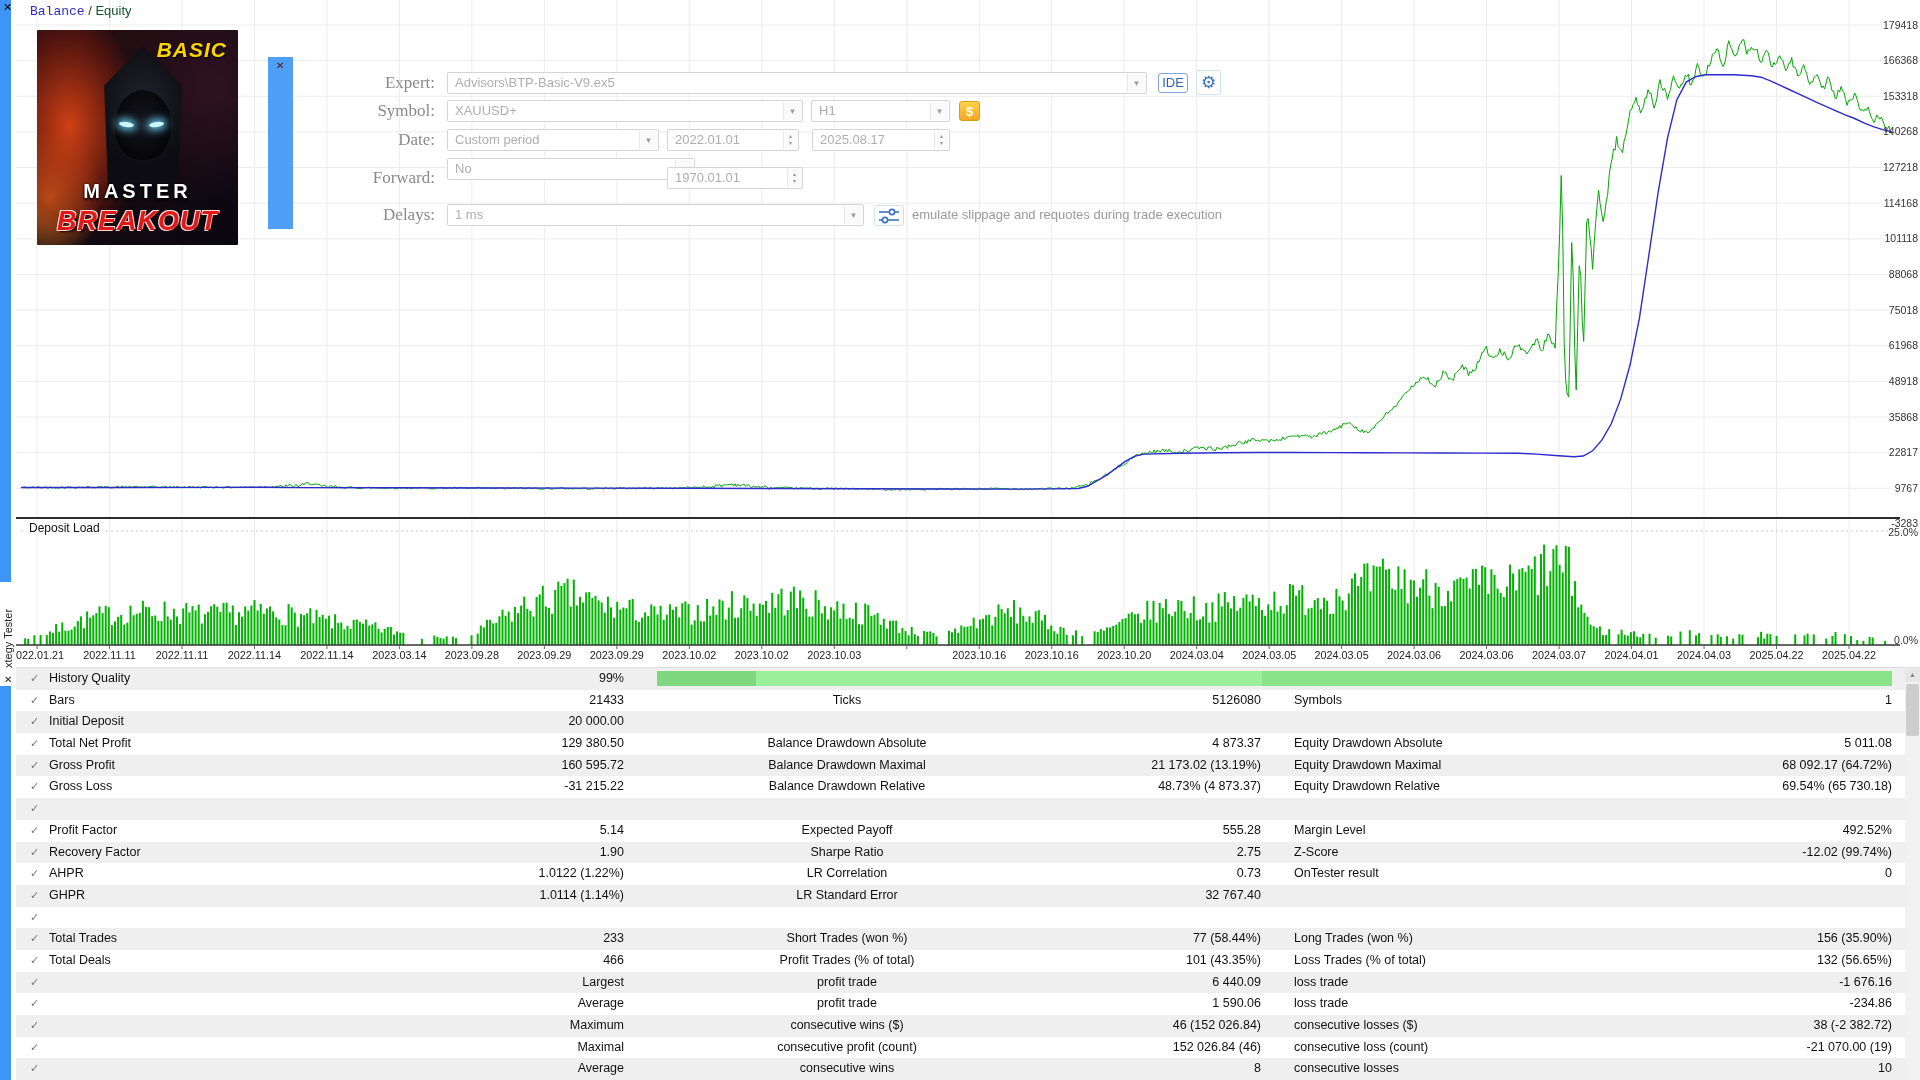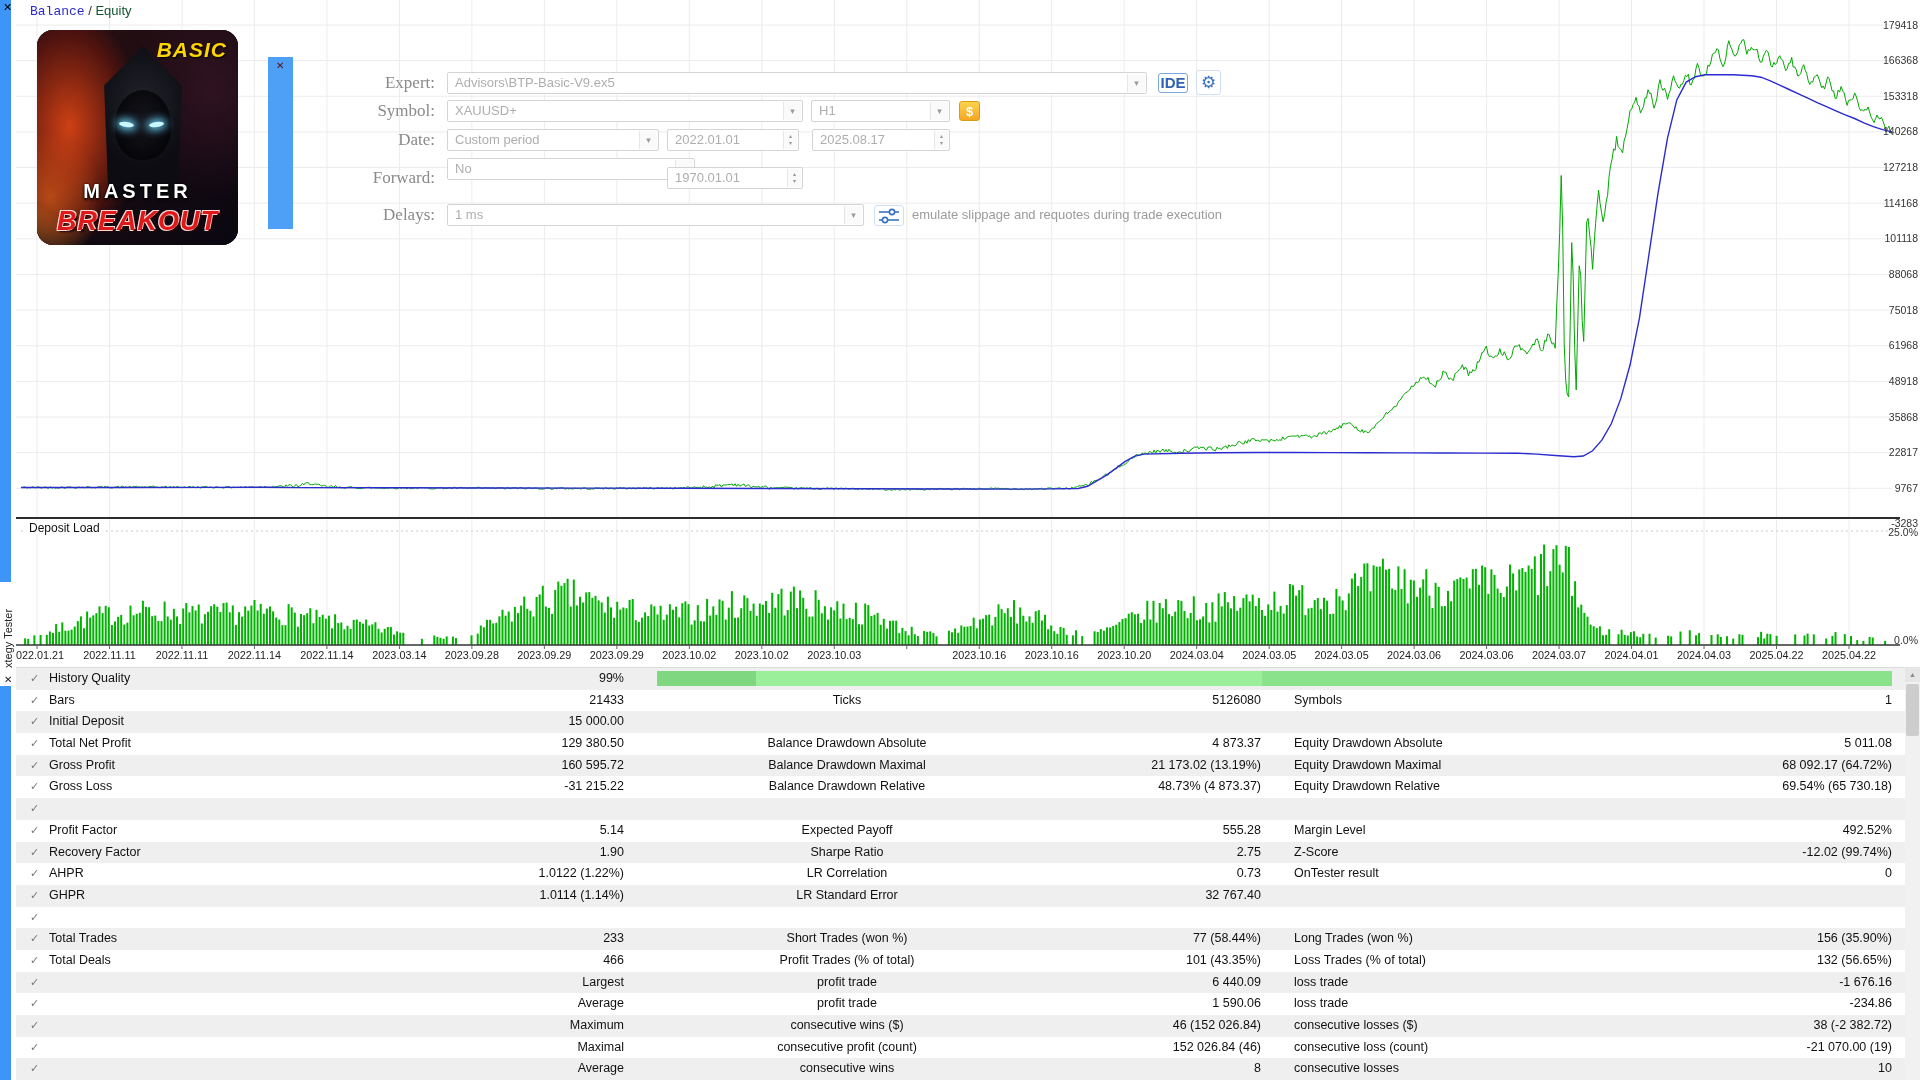--- a/index.html
+++ b/index.html
@@ -12,21 +12,21 @@
 
   .blue-strip{position:absolute;left:0;top:0;width:11px;height:1080px;background:#3d96f7;z-index:4;}
   .win-x{position:absolute;left:3px;top:1px;font-size:11px;color:#000;z-index:6;cursor:default;}
 
   .legend{position:absolute;left:30px;top:3px;font-size:13px;z-index:5;}
   .lg-bal{color:#2b2bd0;font-family:Liberation Mono, monospace;}
   .lg-sep{color:#333;}
   .lg-eq{color:#14532d;}
 
   
-  .promo{position:absolute;left:37px;top:30px;width:201px;height:215px;border-radius:16px;overflow:hidden;
+  .promo{position:absolute;left:37px;top:30px;width:201px;height:215px;border-radius:2px;overflow:hidden;
     background:#14090c;z-index:5;box-shadow:0 0 0 1px #1c1c1c inset;}
   .p-fire{position:absolute;left:0;top:0;right:0;bottom:0;
     background:
       radial-gradient(95px 150px at 16% 45%, rgba(225,70,20,.9), rgba(130,25,10,.45) 60%, transparent 78%),
       radial-gradient(75px 95px at 6% 78%, rgba(245,130,35,.85), transparent 70%),
       radial-gradient(120px 150px at 88% 28%, rgba(70,25,45,.55), transparent 72%),
       linear-gradient(135deg,#2c1013,#130a11 60%,#0a0710);}
   .p-hood{position:absolute;left:52px;top:16px;width:108px;height:152px;
     background:radial-gradient(70px 90px at 50% 38%, #23232c, #0c0c12 70%);
     clip-path:polygon(50% 0%, 86% 26%, 82% 100%, 18% 100%, 14% 26%);}
@@ -51,21 +51,21 @@
   .flabel{position:absolute;left:260px;width:175px;text-align:right;color:#8a8a8a;font-size:17px;
     height:22px;line-height:22px;z-index:5;font-family:Liberation Serif, serif;}
   .combo{position:absolute;height:22px;background:#fff;border:1px solid #d4d4d4;border-radius:2px;
     color:#aeaeae;font-size:13px;line-height:20px;padding-left:7px;box-sizing:border-box;z-index:5;}
   .combo .arrow{position:absolute;right:1px;top:1px;bottom:1px;width:17px;border-left:1px solid #e6e6e6;
     color:#9a9a9a;text-align:center;line-height:19px;font-size:9px;background:#fafafa;}
   .combo .ud{position:absolute;right:1px;top:1px;bottom:1px;width:13px;border-left:1px solid #e6e6e6;
     background:#fafafa;display:flex;flex-direction:column;align-items:center;justify-content:center;}
   .combo .ud i{font-style:normal;font-size:6px;line-height:7px;color:#999;}
   .ide-btn{position:absolute;left:1158px;top:73px;width:30px;height:20px;border:1px solid #7aa7e0;
-    border-radius:3px;color:#2f62b5;font-size:15px;font-weight:bold;text-align:center;line-height:18px;
+    border-radius:3px;color:#2f62b5;font-size:13px;font-weight:normal;text-align:center;line-height:18px;
     box-sizing:border-box;background:#fff;z-index:5;cursor:default;}
   .gear-btn{position:absolute;left:1196px;top:70px;width:25px;height:25px;border:1px solid #cfe0f4;
     border-radius:3px;color:#3973c0;font-size:17px;text-align:center;line-height:23px;box-sizing:border-box;
     background:#fff;z-index:5;cursor:default;}
   .dollar-btn{position:absolute;left:959px;top:101px;width:21px;height:20px;border:1px solid #d69e12;
     border-radius:3px;background:linear-gradient(#ffd34d,#f5a623);color:#fff;font-weight:bold;font-size:13px;
     text-align:center;line-height:19px;box-sizing:border-box;z-index:5;cursor:default;}
   .slider-btn{position:absolute;left:874px;top:205px;width:30px;height:21px;border:1px solid #cfe0f4;
     border-radius:3px;background:#fff;box-sizing:border-box;z-index:5;text-align:center;padding-top:2px;cursor:default;}
   .delays-hint{position:absolute;left:912px;top:204px;height:22px;line-height:22px;color:#9b9b9b;
@@ -891,21 +891,21 @@
         <div class="c1">Bars</div>
         <div class="v1">21433</div>
         <div class="c2">Ticks</div>
         <div class="v2">5126080</div>
         <div class="c3">Symbols</div>
         <div class="v3">1</div>
       </div>
       <div class="trow odd">
         <div class="ck">✓</div>
         <div class="c1">Initial Deposit</div>
-        <div class="v1">15 000.00</div>
+        <div class="v1">20 000.00</div>
       </div>
       <div class="trow">
         <div class="ck">✓</div>
         <div class="c1">Total Net Profit</div>
         <div class="v1">129 380.50</div>
         <div class="c2">Balance Drawdown Absolute</div>
         <div class="v2">4 873.37</div>
         <div class="c3">Equity Drawdown Absolute</div>
         <div class="v3">5 011.08</div>
       </div>

